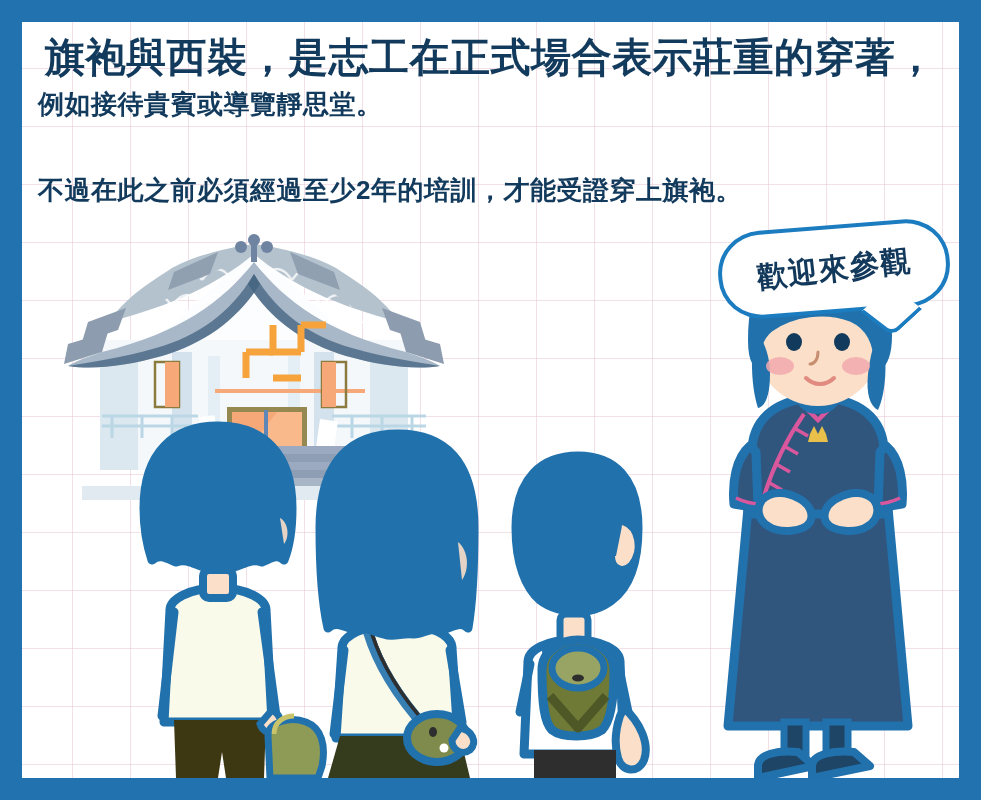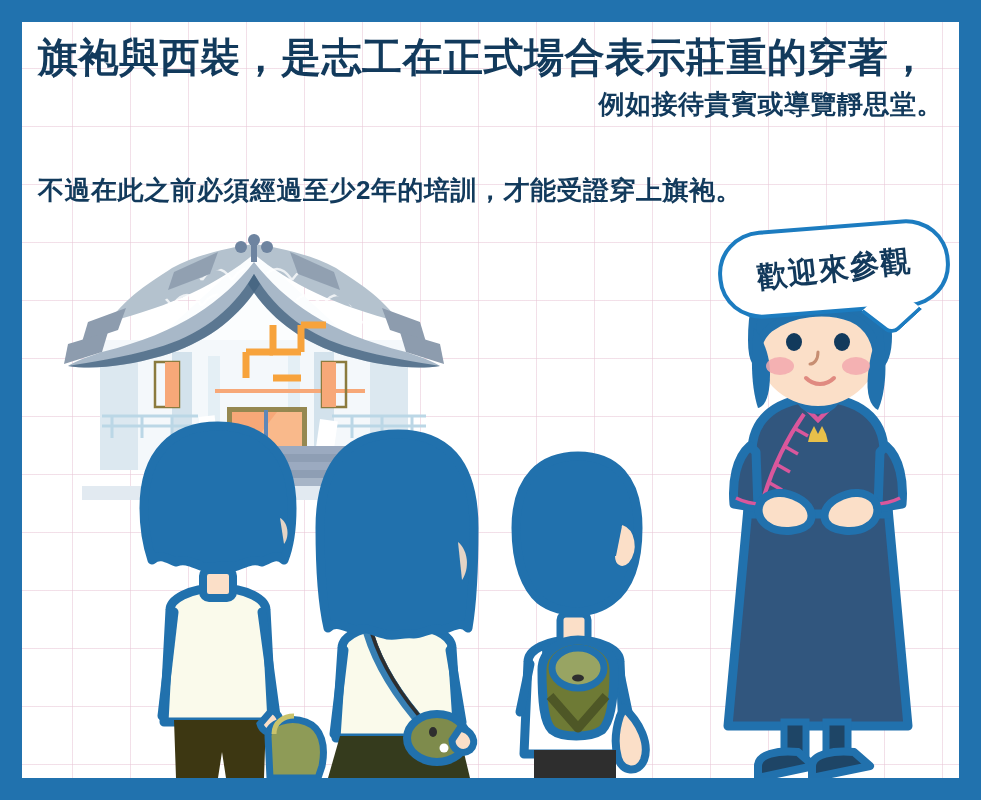--- a/index.html
+++ b/index.html
@@ -23,22 +23,22 @@
     background-image:
       linear-gradient(to right, rgba(232,198,214,.55) 1px, transparent 1px),
       linear-gradient(to bottom, rgba(232,198,214,.55) 1px, transparent 1px);
     background-size:58px 58px;
     background-position:-8px -12px;
     pointer-events:none;
   }
   
   #textblock{position:absolute;left:16px;top:8px;width:905px;z-index:40;}
   .t-line{color:#123A5C;font-weight:bold;letter-spacing:.5px;white-space:nowrap;}
-  #line1{font-size:40px;line-height:54px;}
-  #line2{font-size:26px;line-height:40px;text-align:right;}
+  #line1{font-size:40px;line-height:54px;text-align:center;}
+  #line2{font-size:26px;line-height:40px;}
   #line3{font-size:26px;line-height:40px;margin-top:46px;}
   
   #scene{position:absolute;left:0;top:0;width:937px;height:756px;}
   #scene svg{position:absolute;left:0;top:0;}
   
   #bubble{
     position:absolute;left:696px;top:203px;width:232px;height:88px;z-index:60;
     transform:rotate(-4.5deg);
   }
   #bubble .bub-body{

